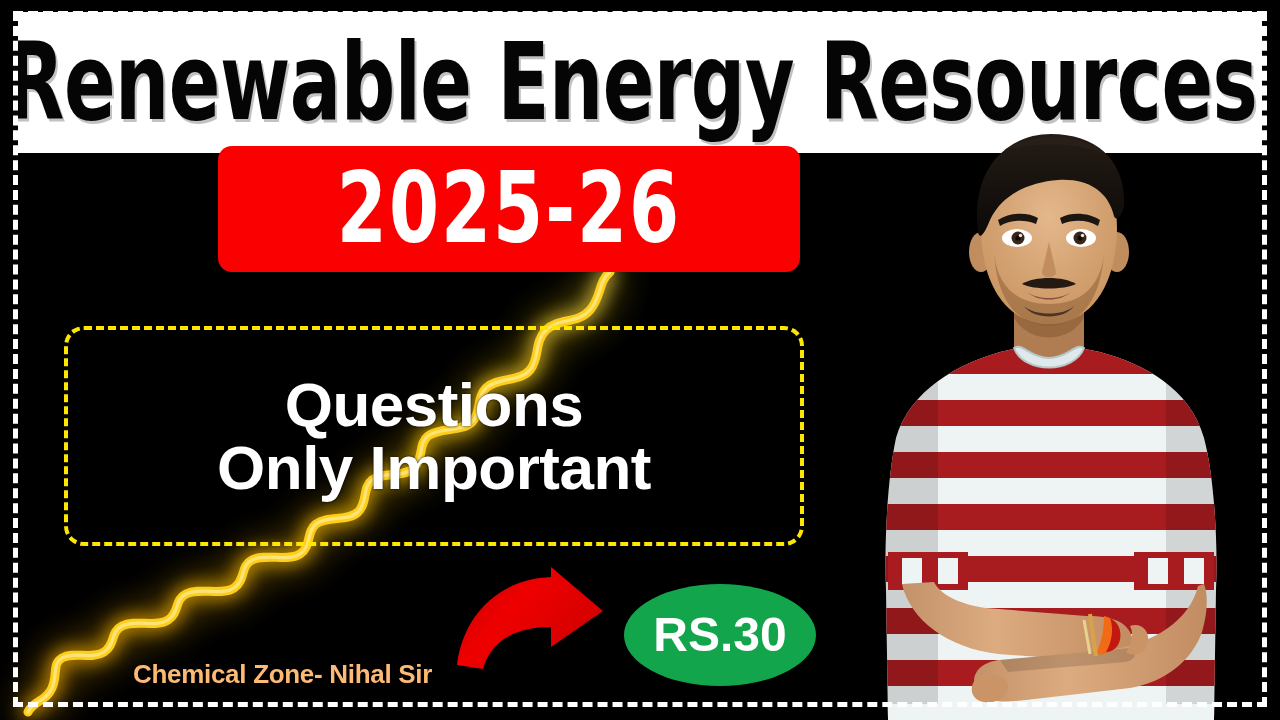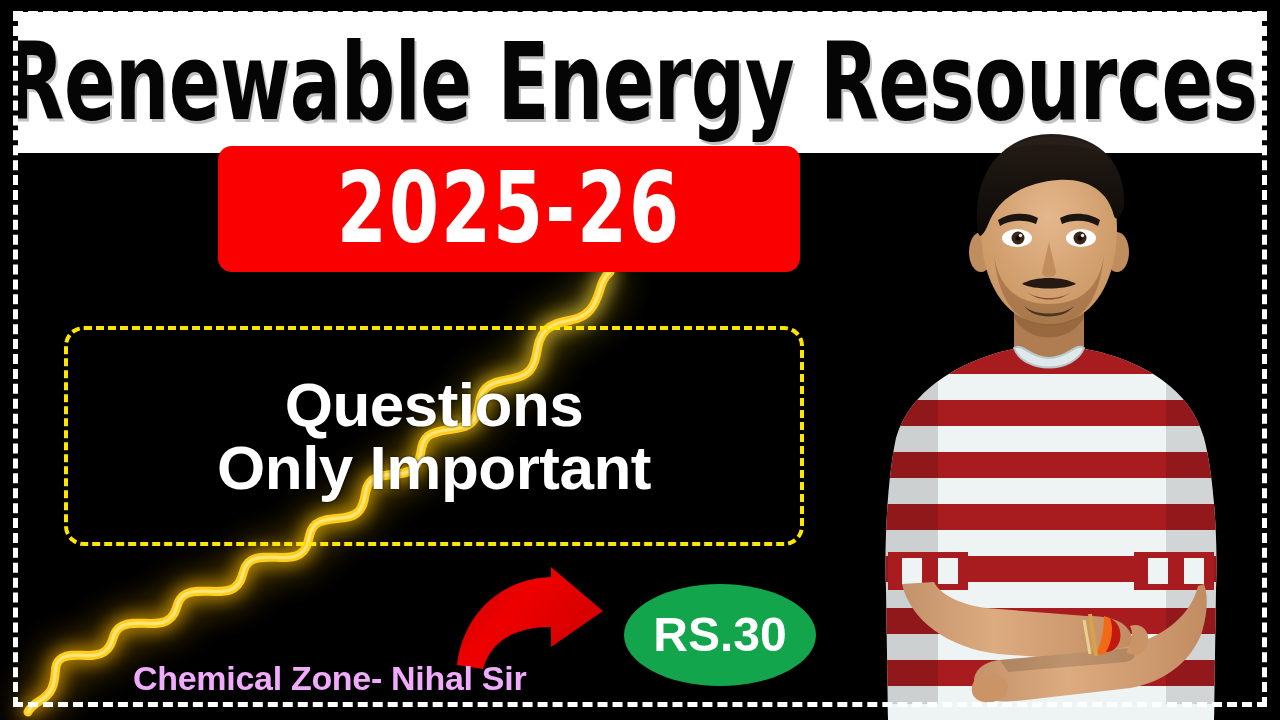--- a/index.html
+++ b/index.html
@@ -152,23 +152,23 @@
     z-index:2;
   }
 
   
   .credit {
     position:absolute;
     left:133px; top:661px;
     z-index:26;
     font-family:"Liberation Sans","DejaVu Sans", sans-serif;
     font-weight:700;
-    font-size:34px;
+    font-size:26px;
     line-height:1;
-    color:#f0abfc;
+    color:#fdba74;
     white-space:nowrap;
     letter-spacing:-0.3px;
     text-align:center;
   }
 
   
   .presenter {
     position:absolute;
     left:818px; top:120px;
     width:462px; height:600px;

